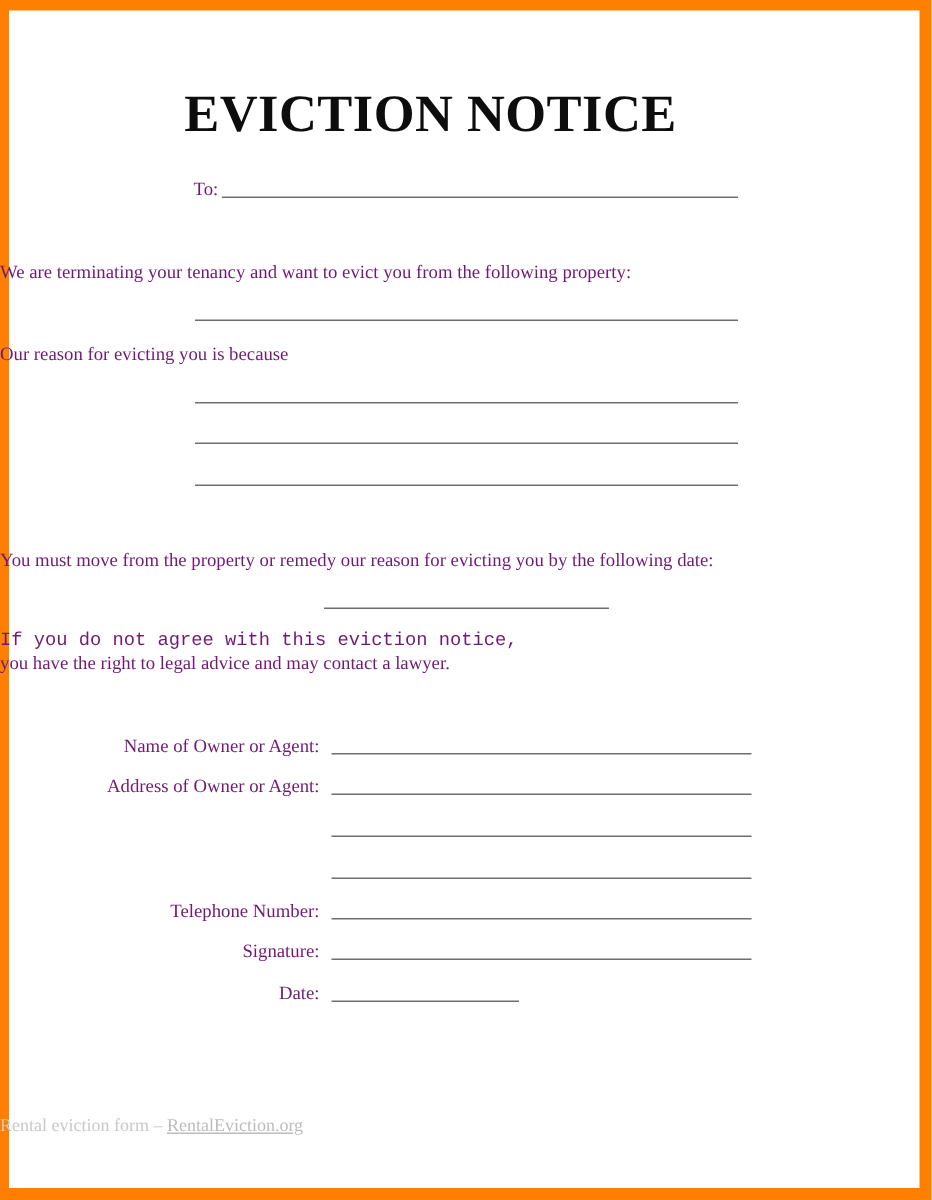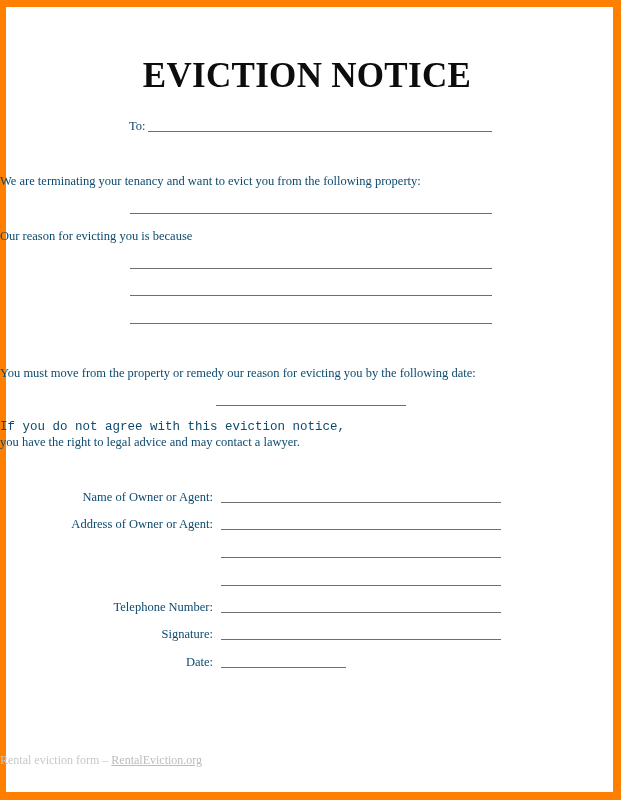--- a/index.html
+++ b/index.html
@@ -8,27 +8,26 @@
       background: #ff8000;
       font-family: "Liberation Serif", serif;
       color: #1a1a1a;
     }
     .abs { position: absolute; }
     .title {
       left: 0; width: 574px; top: 56px;
       text-align: center;
       font-weight: bold; font-size: 35px; letter-spacing: 0.3px;
       color: #0d0d0d;
-      padding-left: 20px;
     }
-    .txt { font-size: 12.5px; color: #0c4a6e; white-space: nowrap; }
+    .txt { font-size: 12.5px; color: #701a75; white-space: nowrap; }
     .center { left: 0; width: 621px; text-align: left; }
     .line { position: absolute; height: 1px; background: #6e6e6e; }
     .right-label { text-align: right; }
-    .footer { font-size: 12px; color: #c8c8c8; margin-top: 10px; }
+    .footer { font-size: 12px; color: #c8c8c8; }
     .footer .link { text-decoration: underline; color: #bcbcbc; }
   </style>
 </head>
 <body>
 
 <div class="page-border"></div>
 
 <div class="abs title">EVICTION NOTICE</div>
 
 <div class="abs txt" style="left:129px; top:119px;">To:</div>

